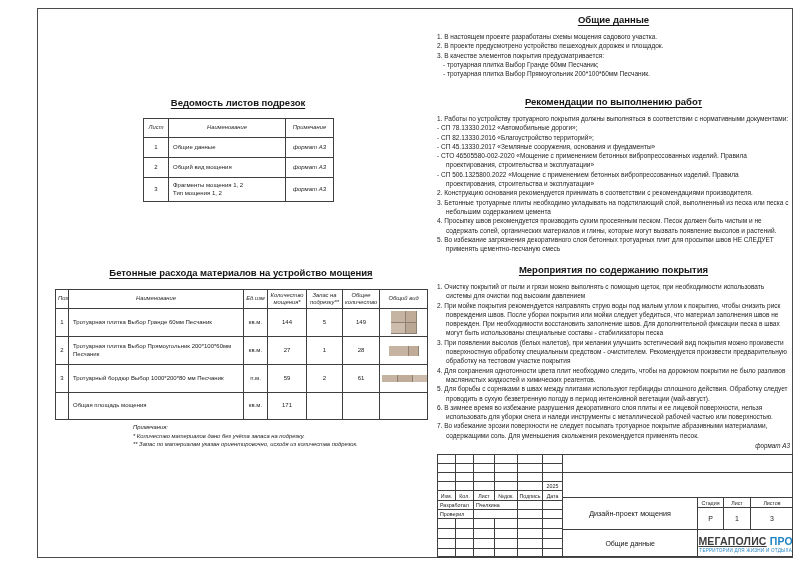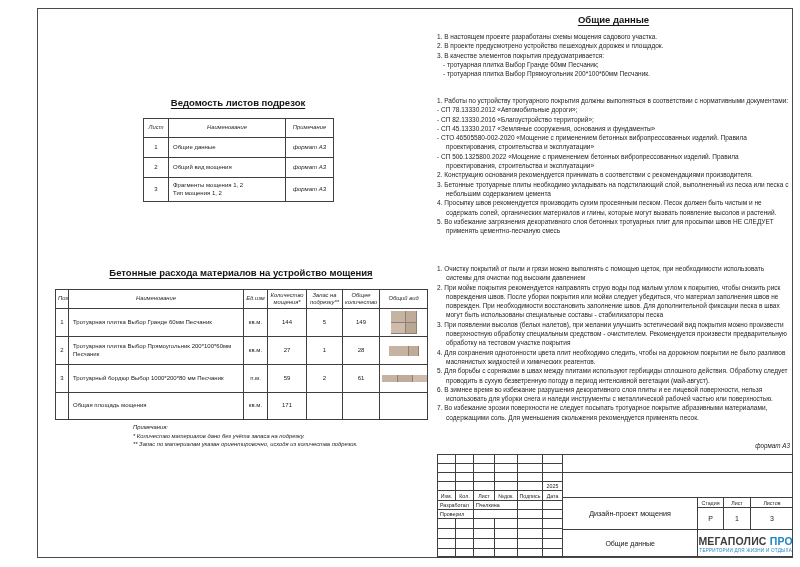--- a/index.html
+++ b/index.html
@@ -93,21 +93,21 @@
     border-right:1px solid #3f3f3f; border-bottom:1px solid #3f3f3f;
   }
   .stage-hdr span { font-size:5.3px; color:#2a2a2a; }
   .stage-val span { font-size:7px; border-bottom:none; }
   .sh1,.sv1 { width:26px; } .sh2,.sv2 { width:27px; } .sh3,.sv3 { width:42px; border-right:none !important; }
   .logo-box {
     height:100%; display:flex; flex-direction:column;
     align-items:center; justify-content:center;
   }
   .logo-line { font-weight:bold; font-size:10.5px; letter-spacing:0.2px; white-space:nowrap; }
-  .logo-main { color:#3d3d3d; }
+  .logo-main { color:#3d3d3d;text-decoration:underline; }
   .logo-accent { color:#1e82c4; }
   .logo-tag { font-size:4.6px; color:#1e82c4; letter-spacing:0.25px; margin-top:1px; white-space:nowrap; }
 </style>
 </head>
 <body>
 
 <div>
 
   <div class="frame"></div>
 
@@ -230,33 +230,35 @@
   <div id="sec-general" class="sec">
     <div class="sec-title">Общие данные</div>
     <div class="li">1. В настоящем проекте разработаны схемы мощения садового участка.</div>
     <div class="li">2. В проекте предусмотрено устройство пешеходных дорожек и площадок.</div>
     <div class="li">3. В качестве элементов покрытия предусматривается:</div>
     <div class="li sub">- тротуарная плитка Выбор Гранде 60мм Песчаник;</div>
     <div class="li sub">- тротуарная плитка Выбор Прямоугольник 200*100*60мм Песчаник.</div>
   </div>
 
   <div id="sec-recom" class="sec">
+    <div class="sec-title">Рекомендации по выполнению работ</div>
     <div class="li">1. Работы по устройству тротуарного покрытия должны выполняться в соответствии с нормативными документами:</div>
     <div class="li">- СП 78.13330.2012 «Автомобильные дороги»;</div>
     <div class="li">- СП 82.13330.2016 «Благоустройство территорий»;</div>
     <div class="li">- СП 45.13330.2017 «Земляные сооружения, основания и фундаменты»</div>
     <div class="li">- СТО 46505580-002-2020 «Мощение с применением бетонных вибропрессованных изделий. Правила проектирования, строительства и эксплуатации»</div>
     <div class="li">- СП 506.1325800.2022 «Мощение с применением бетонных вибропрессованных изделий. Правила проектирования, строительства и эксплуатации»</div>
     <div class="li">2. Конструкцию основания рекомендуется принимать в соответствии с рекомендациями производителя.</div>
     <div class="li">3. Бетонные тротуарные плиты необходимо укладывать на подстилающий слой, выполненный из песка или песка с небольшим содержанием цемента</div>
     <div class="li">4. Просыпку швов рекомендуется производить сухим просеянным песком. Песок должен быть чистым и не содержать солей, органических материалов и глины, которые могут вызвать появление высолов и растений.</div>
     <div class="li">5. Во избежание загрязнения декоративного слоя бетонных тротуарных плит для просыпки швов НЕ СЛЕДУЕТ применять цементно-песчаную смесь</div>
   </div>
 
   <div id="sec-maint" class="sec">
+    <div class="sec-title">Мероприятия по содержанию покрытия</div>
     <div class="li">1. Очистку покрытий от пыли и грязи можно выполнять с помощью щеток, при необходимости использовать системы для очистки под высоким давлением</div>
     <div class="li">2. При мойке покрытия рекомендуется направлять струю воды под малым углом к покрытию, чтобы снизить риск повреждения швов. После уборки покрытия или мойки следует убедиться, что материал заполнения швов не поврежден. При необходимости восстановить заполнение швов. Для дополнительной фиксации песка в швах могут быть использованы специальные составы - стабилизаторы песка</div>
     <div class="li">3. При появлении высолов (белых налетов), при желании улучшить эстетический вид покрытия можно произвести поверхностную обработку специальным средством - очистителем. Рекомендуется произвести предварительную обработку на тестовом участке покрытия</div>
     <div class="li">4. Для сохранения однотонности цвета плит необходимо следить, чтобы на дорожном покрытии не было разливов маслянистых жидкостей и химических реагентов.</div>
     <div class="li">5. Для борьбы с сорняками в швах между плитами используют гербициды сплошного действия. Обработку следует проводить в сухую безветренную погоду в период интенсивной вегетации (май-август).</div>
     <div class="li">6. В зимнее время во избежание разрушения декоративного слоя плиты и ее лицевой поверхности, нельзя использовать для уборки снега и наледи инструменты с металлической рабочей частью или поверхностью.</div>
     <div class="li">7. Во избежание эрозии поверхности не следует посыпать тротуарное покрытие абразивными материалами, содержащими соль. Для уменьшения скольжения рекомендуется применять песок.</div>
   </div>
 
   <div class="format-label">формат А3</div>

